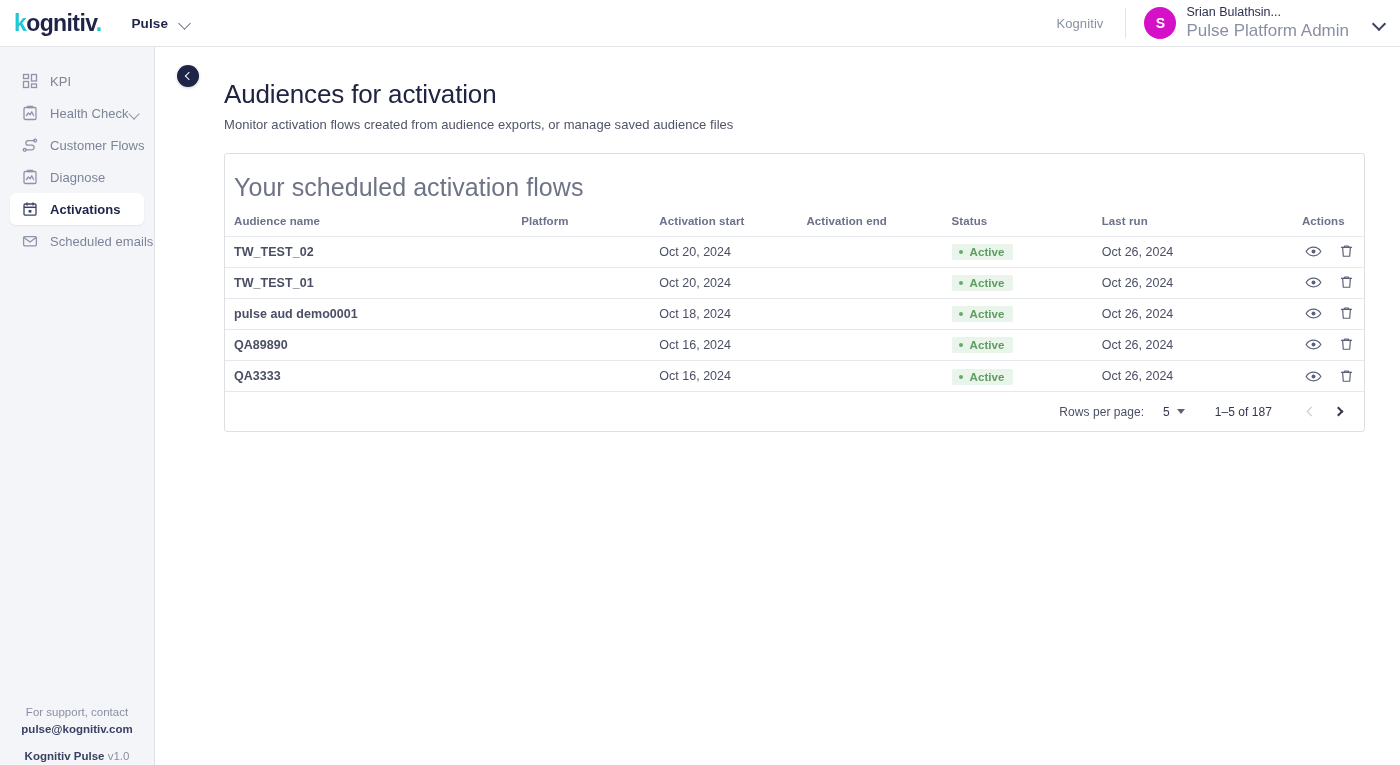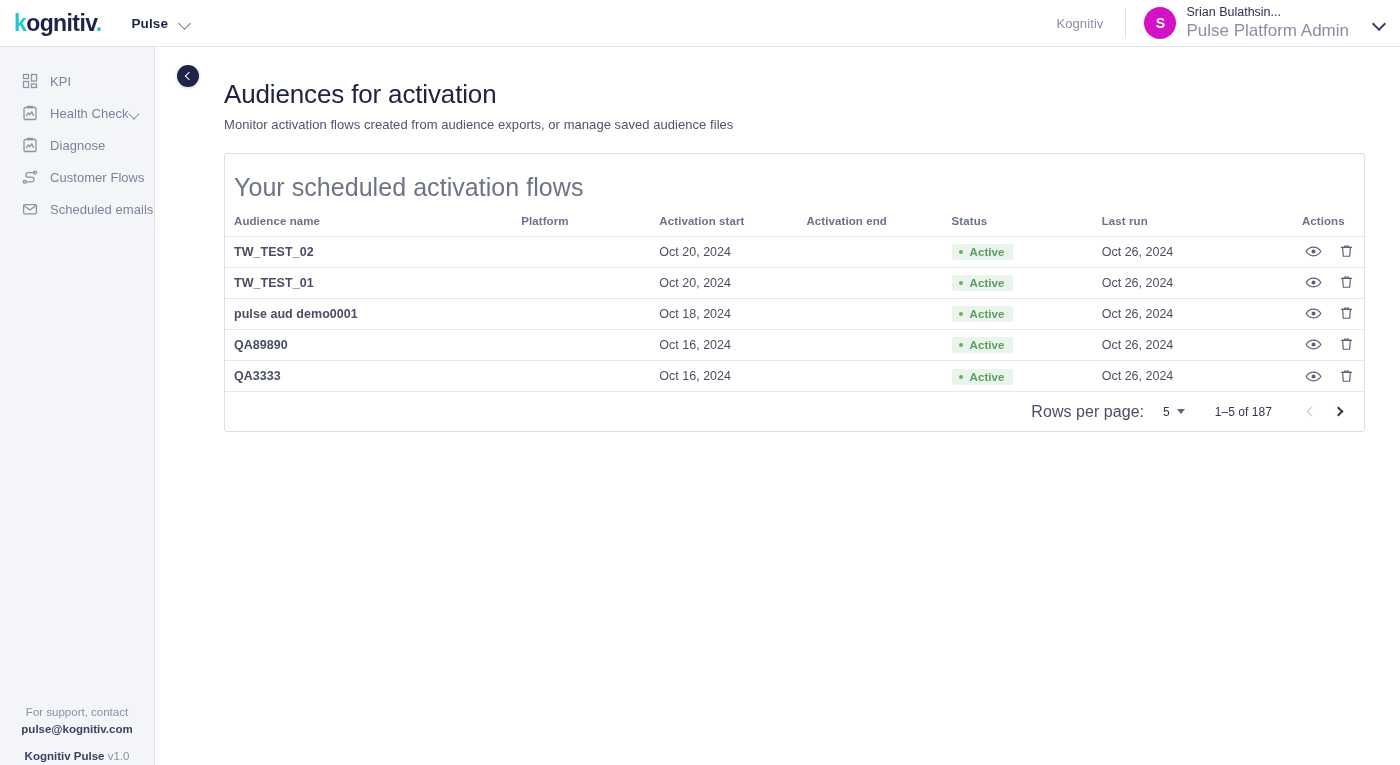--- a/index.html
+++ b/index.html
@@ -371,21 +371,21 @@
   .pagination {
     display: flex;
     align-items: center;
     justify-content: flex-end;
     height: 40px;
     padding-right: 10px;
     border-top: 1px solid #e6e8ec;
     gap: 0;
   }
   .pg-label {
-    font-size: 16px;
+    font-size: 12px;
     color: #4a4f63;
     letter-spacing: 0.05px;
   }
   .pg-select {
     display: flex;
     align-items: center;
     gap: 7px;
     margin-left: 19px;
     cursor: pointer;
   }
@@ -473,39 +473,50 @@
             <path d="M4.4 10.5l2-2.6 1.7 1.8 1.6-2.8 1.9 3.6" stroke-linejoin="round" stroke-linecap="round"></path>
           </svg>
         </span>
         <span class="nav-label">Health Check</span>
         <span class="nav-chev"></span>
       </div>
 
       <div class="nav-item">
         <span class="nav-icon">
           <svg width="16" height="16" viewBox="0 0 16 16" fill="none" stroke="#8d94a8" stroke-width="1.3">
+            <path d="M12.5 3.6H6.2a2.3 2.3 0 0 0 0 4.6h3.6a2.3 2.3 0 0 1 0 4.6H3.3" stroke-linecap="round"></path>
+            <circle cx="13.1" cy="3.6" r="1.5"></circle>
+            <circle cx="2.7" cy="12.8" r="1.5"></circle>
+          </svg>
+        </span>
+        <span class="nav-label">Customer Flows</span>
+      </div>
+
+      <div class="nav-item">
+        <span class="nav-icon">
+          <svg width="16" height="16" viewBox="0 0 16 16" fill="none" stroke="#8d94a8" stroke-width="1.3">
             <rect x="2" y="2.5" width="12" height="12" rx="1.2"></rect>
             <path d="M5.6 2.5V1.4h4.8v1.1z" fill="#8d94a8"></path>
             <path d="M4.4 10.5l2-2.6 1.7 1.8 1.6-2.8 1.9 3.6" stroke-linejoin="round" stroke-linecap="round"></path>
           </svg>
         </span>
         <span class="nav-label">Diagnose</span>
       </div>
 
-      <div class="nav-item">
+      <div class="nav-item active">
         <span class="nav-icon">
-          <svg width="16" height="16" viewBox="0 0 16 16" fill="none" stroke="#8d94a8" stroke-width="1.3">
-            <path d="M12.5 3.6H6.2a2.3 2.3 0 0 0 0 4.6h3.6a2.3 2.3 0 0 1 0 4.6H3.3" stroke-linecap="round"></path>
-            <circle cx="13.1" cy="3.6" r="1.5"></circle>
-            <circle cx="2.7" cy="12.8" r="1.5"></circle>
+          <svg width="16" height="16" viewBox="0 0 16 16" fill="none" stroke="#3b4164" stroke-width="1.3">
+            <rect x="2" y="3" width="12" height="11.2" rx="1.2"></rect>
+            <path d="M2 6.3h12" stroke-width="1.5"></path>
+            <path d="M5 1.8v2.2M11 1.8v2.2" stroke-linecap="round"></path>
+            <rect x="6.6" y="9" width="2.8" height="2.6" fill="#3b4164" stroke="none"></rect>
           </svg>
         </span>
-        <span class="nav-label">Customer Flows</span>
+        <span class="nav-label">Activations</span>
       </div>
-
 
       <div class="nav-item">
         <span class="nav-icon">
           <svg width="16" height="16" viewBox="0 0 16 16" fill="none" stroke="#8d94a8" stroke-width="1.3">
             <rect x="1.6" y="3.6" width="12.8" height="9.2" rx="1.2"></rect>
             <path d="M1.9 4.4L8 9.1l6.1-4.7" stroke-linecap="round" stroke-linejoin="round"></path>
           </svg>
         </span>
         <span class="nav-label">Scheduled emails</span>
       </div>

